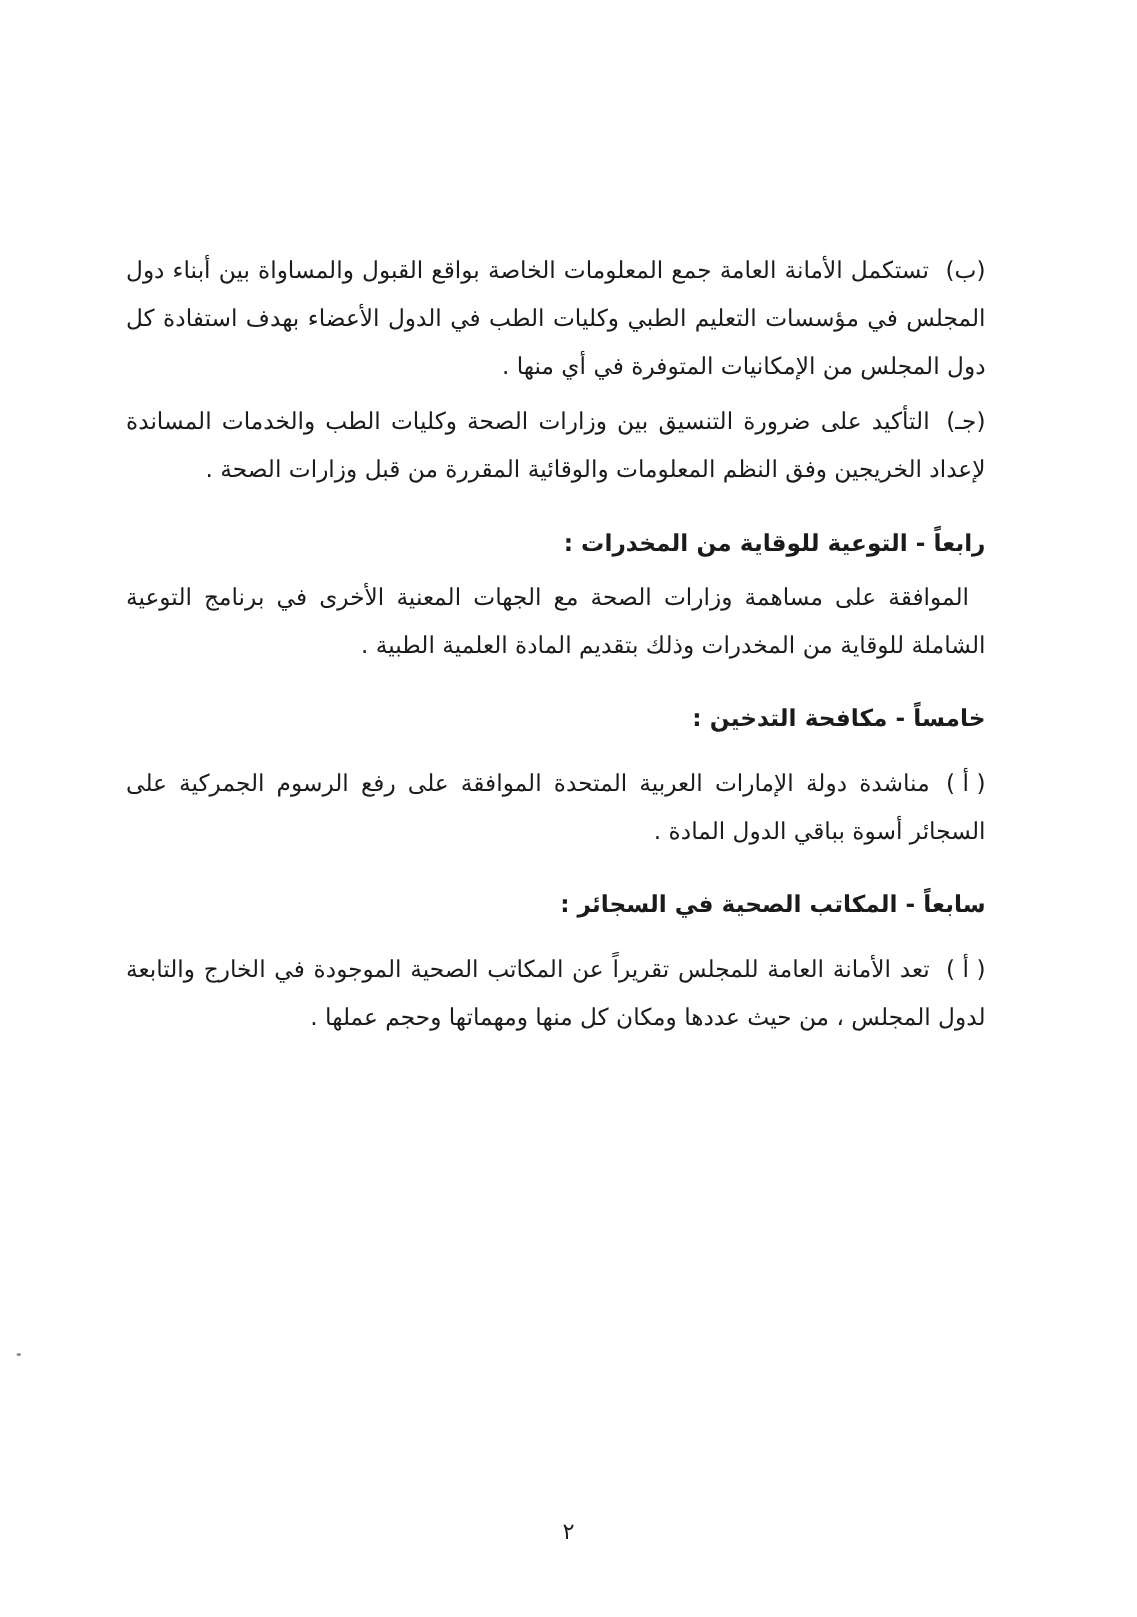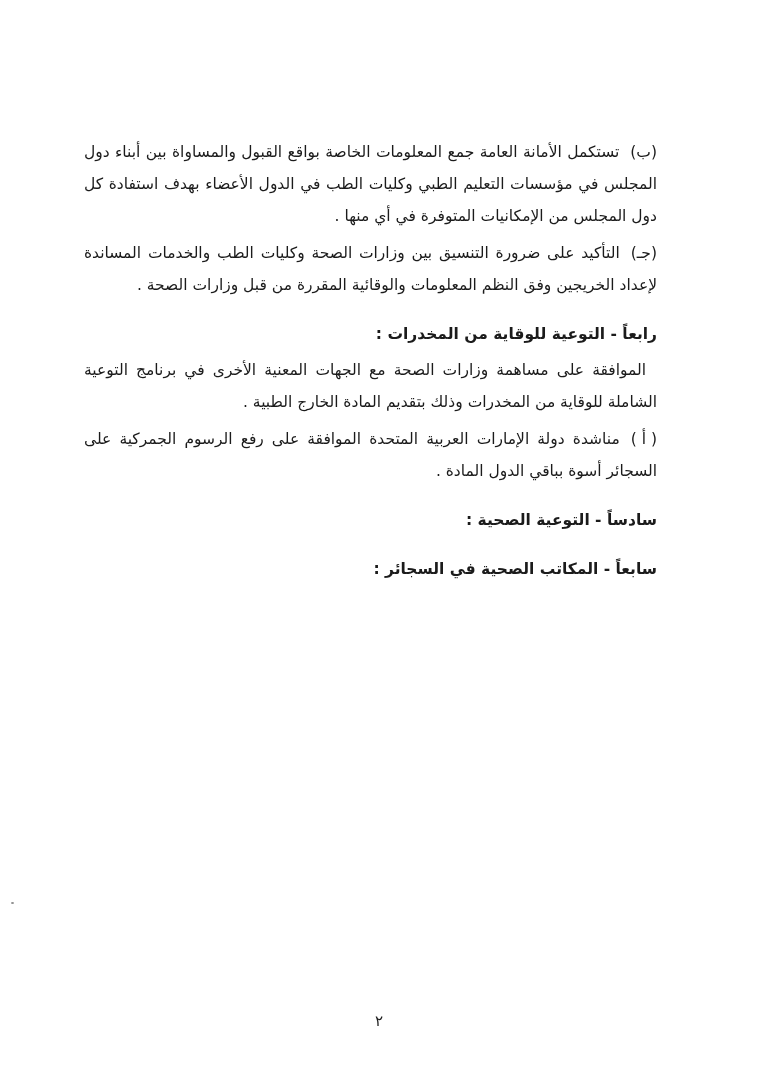--- a/index.html
+++ b/index.html
@@ -11,21 +11,21 @@
     position: relative;
     width: 758px;
     height: 1078px;
     margin: 0 auto;
     background: #ffffff;
     overflow: hidden;
     font-family: "DejaVu Sans", sans-serif;
   }
   .content {
     position: absolute;
-    top: 136px;
+    top: 164px;
     right: 101px;
     left: 84px;
     direction: rtl;
     color: #1b1b1b;
   }
   .block {
     margin: 0 0 5px 0;
     font-size: 15.5px;
     line-height: 32px;
     text-align: justify;
@@ -75,32 +75,33 @@
 <div class="sheet">
 
   <div class="content">
 
     <p class="block"><span class="marker">(ب)</span><span>تستكمل الأمانة العامة جمع المعلومات الخاصة بواقع القبول والمساواة بين أبناء دول المجلس في مؤسسات التعليم الطبي وكليات الطب في الدول الأعضاء بهدف استفادة كل دول المجلس من الإمكانيات المتوفرة في أي منها .</span></p>
 
     <p class="block"><span class="marker">(جـ)</span><span>التأكيد على ضرورة التنسيق بين وزارات الصحة وكليات الطب والخدمات المساندة لإعداد الخريجين وفق النظم المعلومات والوقائية المقررة من قبل وزارات الصحة .</span></p>
 
     <h2 class="heading">رابعاً - التوعية للوقاية من المخدرات :</h2>
 
-    <p class="block para-indent">الموافقة على مساهمة وزارات الصحة مع الجهات المعنية الأخرى في برنامج التوعية الشاملة للوقاية من المخدرات وذلك بتقديم المادة الخارج الطبية .</p>
+    <p class="block para-indent">الموافقة على مساهمة وزارات الصحة مع الجهات المعنية الأخرى في برنامج التوعية الشاملة للوقاية من المخدرات وذلك بتقديم المادة العلمية الطبية .</p>
 
+    <h2 class="heading spaced-after">خامساً - مكافحة التدخين :</h2>
 
     <p class="block"><span class="marker">( أ )</span><span>مناشدة دولة الإمارات العربية المتحدة الموافقة على رفع الرسوم الجمركية على السجائر أسوة بباقي الدول المادة .</span></p>
 
 
 
-    <h2 class="heading">سادساً - التوعية الصحية :</h2>
 
 
     <h2 class="heading spaced-after">سابعاً - المكاتب الصحية في السجائر :</h2>
 
+    <p class="block"><span class="marker">( أ )</span><span>تعد الأمانة العامة للمجلس تقريراً عن المكاتب الصحية الموجودة في الخارج والتابعة لدول المجلس ، من حيث عددها ومكان كل منها ومهماتها وحجم عملها .</span></p>
 
   </div>
 
   <div class="page-number">٢</div>
 
   <div class="scan-speck"></div>
 
 </div>
 
 </body></html>

